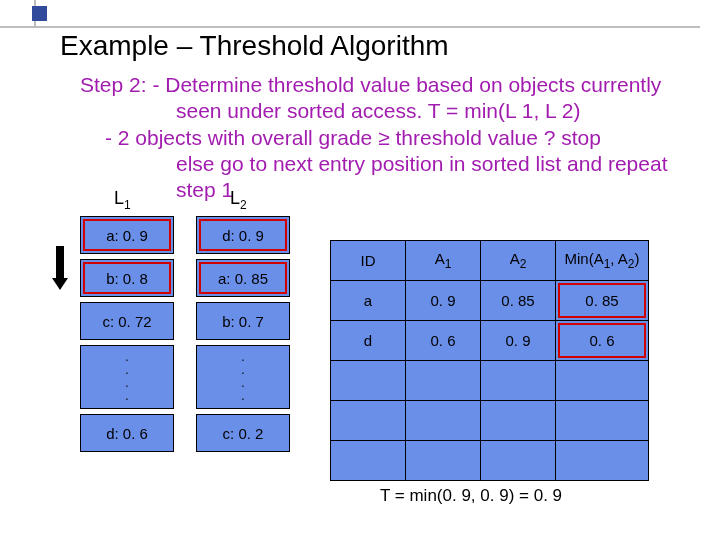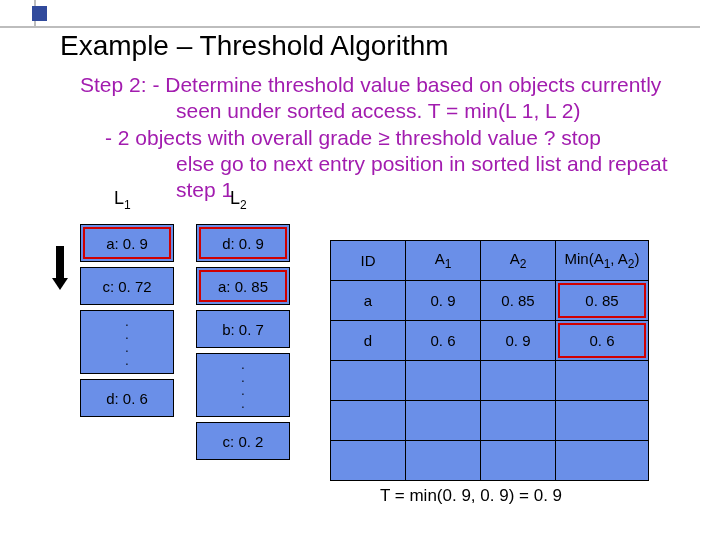--- a/index.html
+++ b/index.html
@@ -75,21 +75,20 @@
     top: 32px; left: 0;
     width: 0; height: 0;
     border-left: 8px solid transparent;
     border-right: 8px solid transparent;
     border-top: 12px solid #000;
   }
   .listcol {
     position: absolute;
     top: 216px;
     width: 94px;
-    margin-top: 8px;
   }
   .l1col { left: 80px; }
   .l2col { left: 196px; }
   .cellblock {
     height: 36px;
     border: 1.5px solid #000;
     background: #6a8fe8;
     margin-bottom: 5px;
     display: flex;
     align-items: center;
@@ -168,20 +167,21 @@
   <span>L</span><span class="sub">2</span>
 </div>
 
 <div class="arrow">
   <div class="shaft"></div>
     <div class="head"></div>
 </div>
 
 <div class="listcol l1col">
   <div class="cellblock highlight">a: 0. 9</div>
+  <div class="cellblock highlight">b: 0. 8</div>
   <div class="cellblock">c: 0. 72</div>
   <div class="dotsblock">
     <span>.</span>
       <span>.</span>
       <span>.</span>
       <span>.</span>
   </div>
   <div class="cellblock">d: 0. 6</div>
 </div>
 

